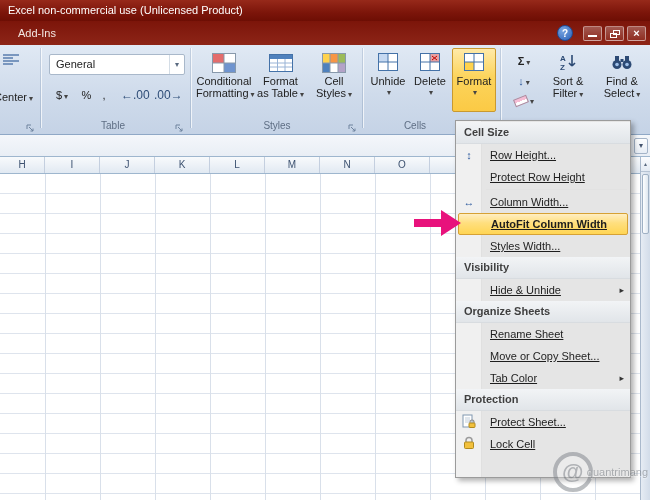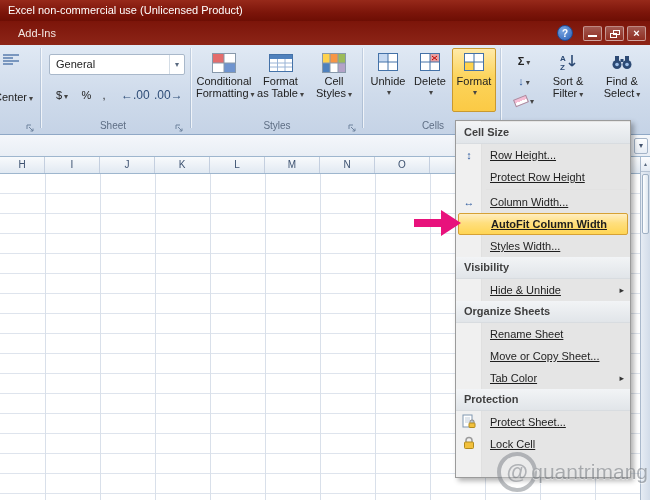--- a/index.html
+++ b/index.html
@@ -97,21 +97,21 @@
   .menu-sep::after{content:"";position:absolute;left:30px;right:3px;top:1px;height:1px;background:#e2e2e2;}
   .menu-item.hl{margin:0 2px;padding-left:32px;height:22px;line-height:20px;
     border:1px solid #d6a135;border-radius:2px;font-weight:bold;
     background:linear-gradient(#ffeec2,#ffdf7e 45%,#ffd554);}
 
   
   .callout{position:absolute;left:414px;top:209px;z-index:60;}
   .watermark{position:absolute;right:2px;bottom:8px;z-index:70;display:flex;align-items:center;opacity:.55;}
   .wm-circle{width:40px;height:40px;border:4px solid #858a90;border-radius:50%;color:#858a90;
     font-size:22px;font-weight:bold;text-align:center;line-height:32px;background:rgba(255,255,255,.45);}
-  .wm-text{font-size:21px;color:#74797f;margin-left:-6px;text-shadow:0 1px 1px #fff;}
+  .wm-text{font-size:11px;color:#74797f;margin-left:-6px;text-shadow:0 1px 1px #fff;}
 </style>
 </head>
 <body>
 
 <div class="screen">
 
   <div class="titlebar">
     <span>Excel non-commercial use (Unlicensed Product)</span>
   </div>
 
@@ -162,21 +162,21 @@
     </div>
     <div class="sbtn" style="left:97px;top:39px;width:14px">
       <span>,</span>
     </div>
     <div class="sbtn dec" style="left:120px;top:39px;width:30px">
       <span>←.00</span>
     </div>
     <div class="sbtn dec" style="left:153px;top:39px;width:30px">
       <span>.00→</span>
     </div>
-    <div class="grouplabel" style="left:45px;width:136px">Sheet</div>
+    <div class="grouplabel" style="left:45px;width:136px">Table</div>
     <span class="launcher" style="left:175px">
       <svg width="9" height="9" viewBox="0 0 9 9">
           <path d="M1 1 H5 M1 1 V5" stroke="#6e839e" fill="none"></path>
           <path d="M3 3 L7 7 M7 4.5 V7 H4.5" stroke="#6e839e" fill="none"></path>
         </svg>
     </span>
     <div class="gdiv" style="left:190px"></div>
 
     <div class="bigbtn" style="left:195px;width:58px">
       <span class="bicon">
@@ -252,21 +252,21 @@
       <span class="bicon">
         <svg width="20" height="18" viewBox="0 0 20 18">
             <rect x="0.5" y="0.5" width="19" height="17" fill="#fff" stroke="#4472a8"></rect>
             <rect x="1" y="9" width="9" height="8" fill="#ffd24d"></rect>
             <path d="M10 1 v16 M1 9 h18" stroke="#4472a8"></path>
           </svg>
       </span>
       <span class="bl">Format</span>
       <span class="bl dd8">▾</span>
     </div>
-    <div class="grouplabel" style="left:366px;width:134px">Cells</div>
+    <div class="grouplabel" style="left:348px;width:134px">Cells</div>
     <div class="gdiv" style="left:500px"></div>
 
     <div class="sbtn" style="left:506px;top:5px;width:36px">
       <b>Σ</b><span class="dd8">▾</span>
     </div>
     <div class="sbtn" style="left:506px;top:27px;width:36px;height:18px;line-height:17px">
       <span class="fill-ic">↓</span><span class="dd8">▾</span>
     </div>
     <div class="sbtn" style="left:506px;top:47px;width:36px;height:18px;line-height:15px">
       <span class="eraser"></span><span class="dd8">▾</span>

